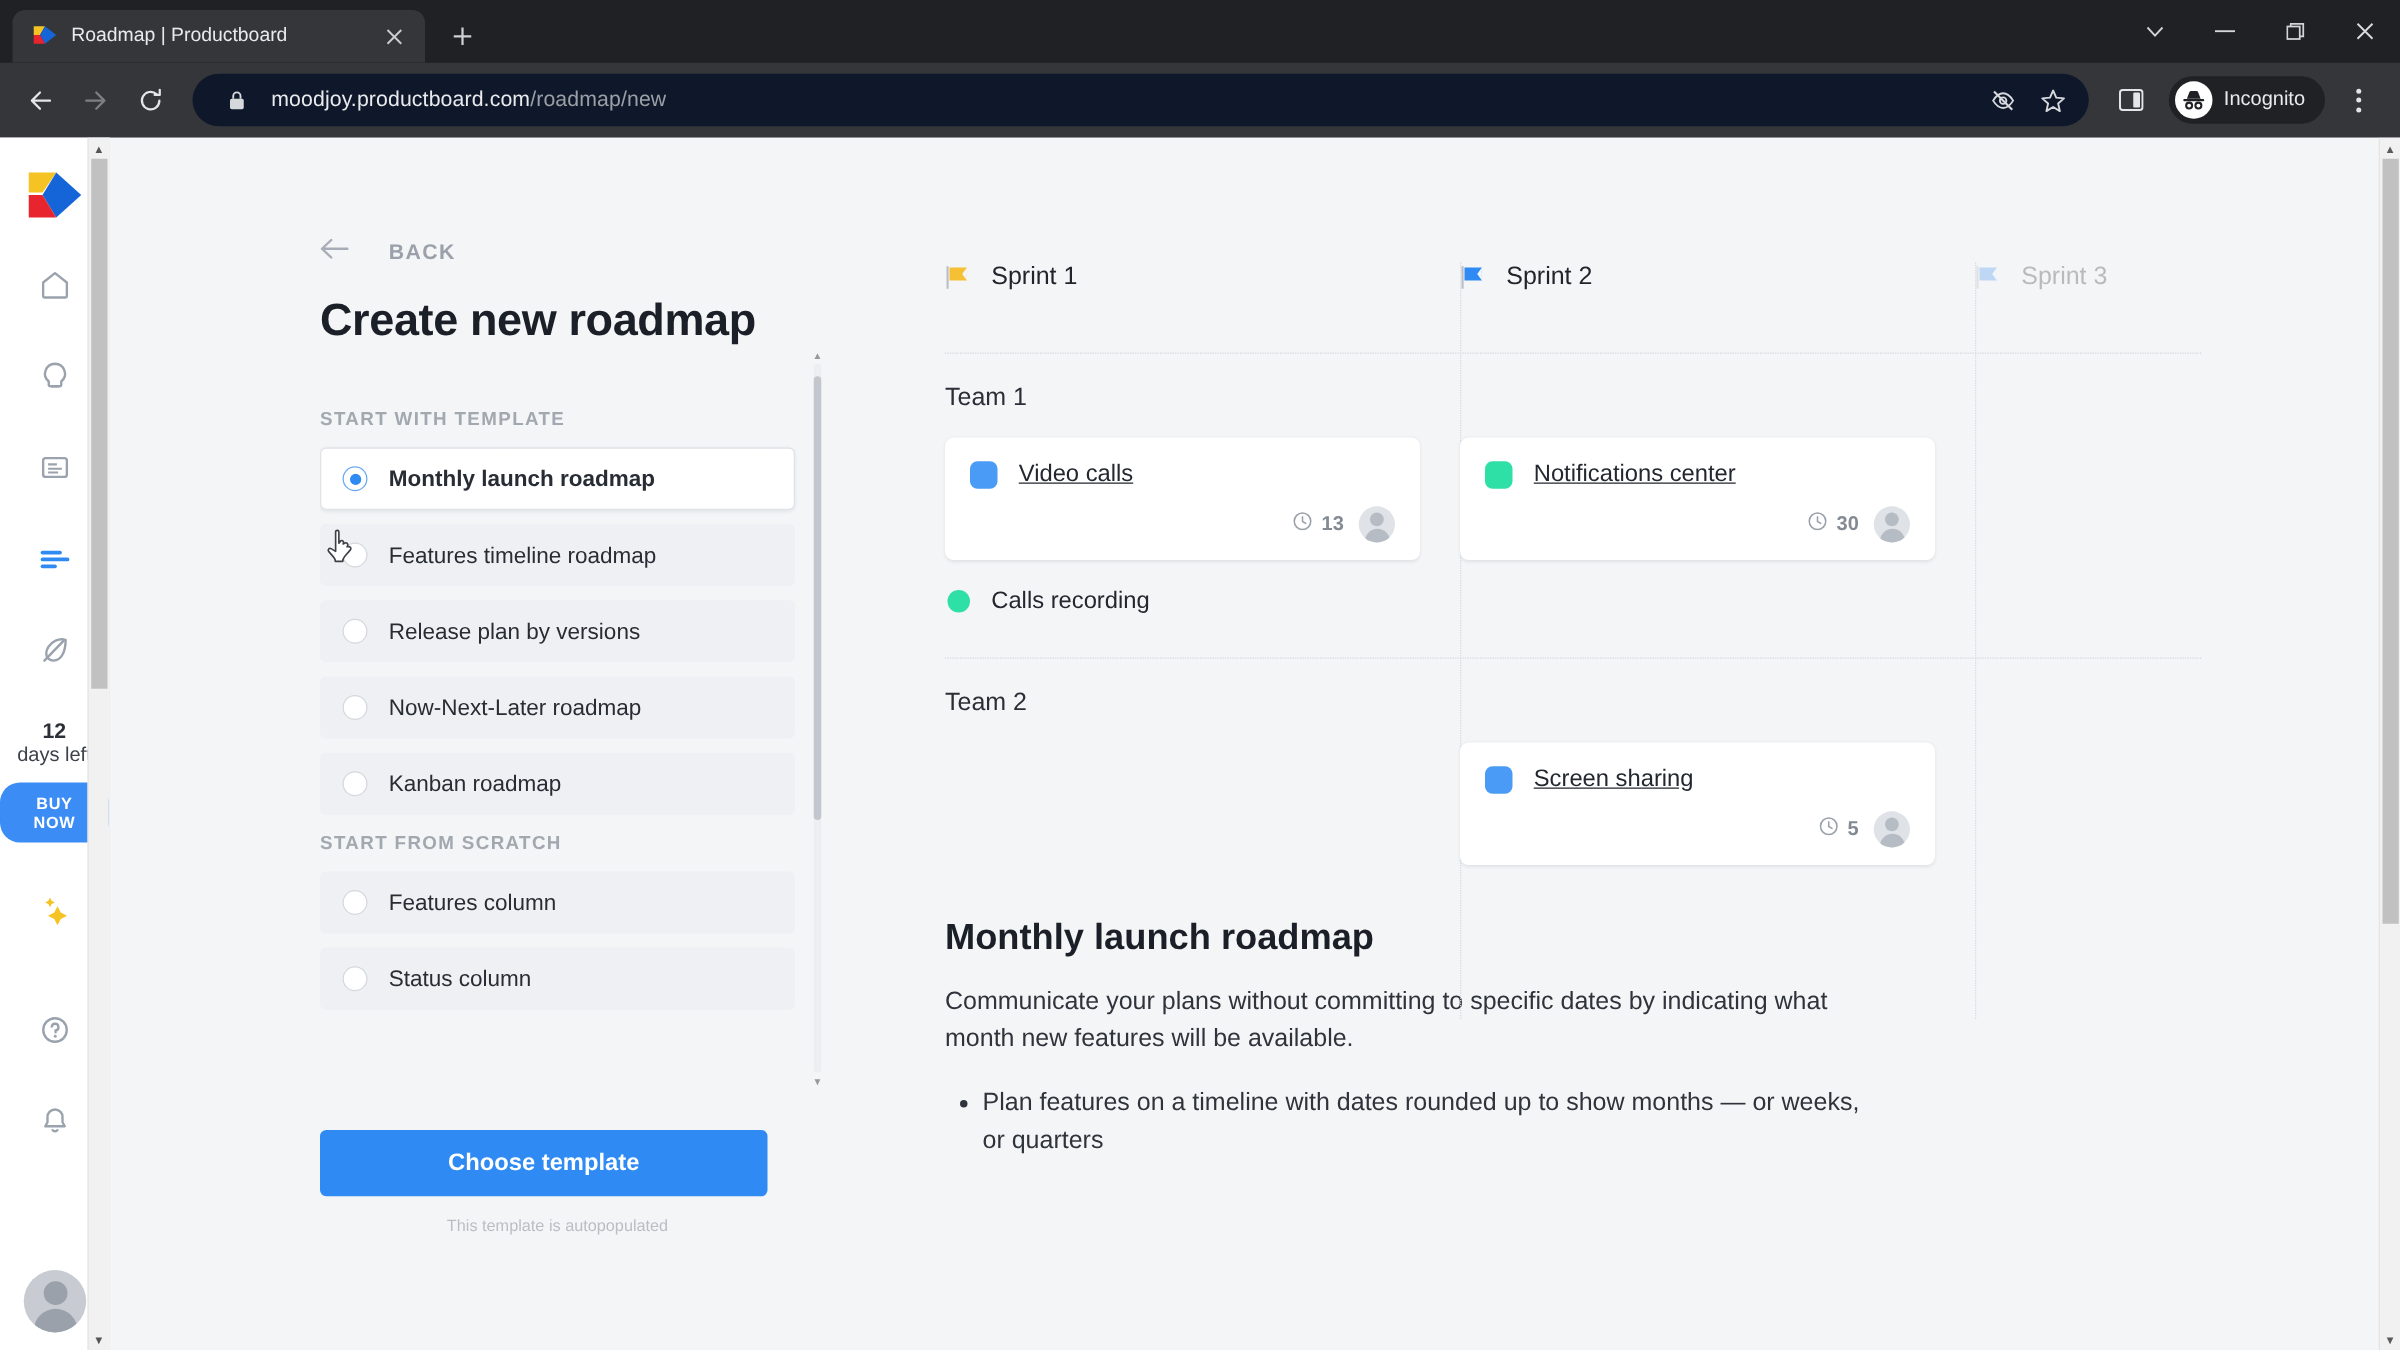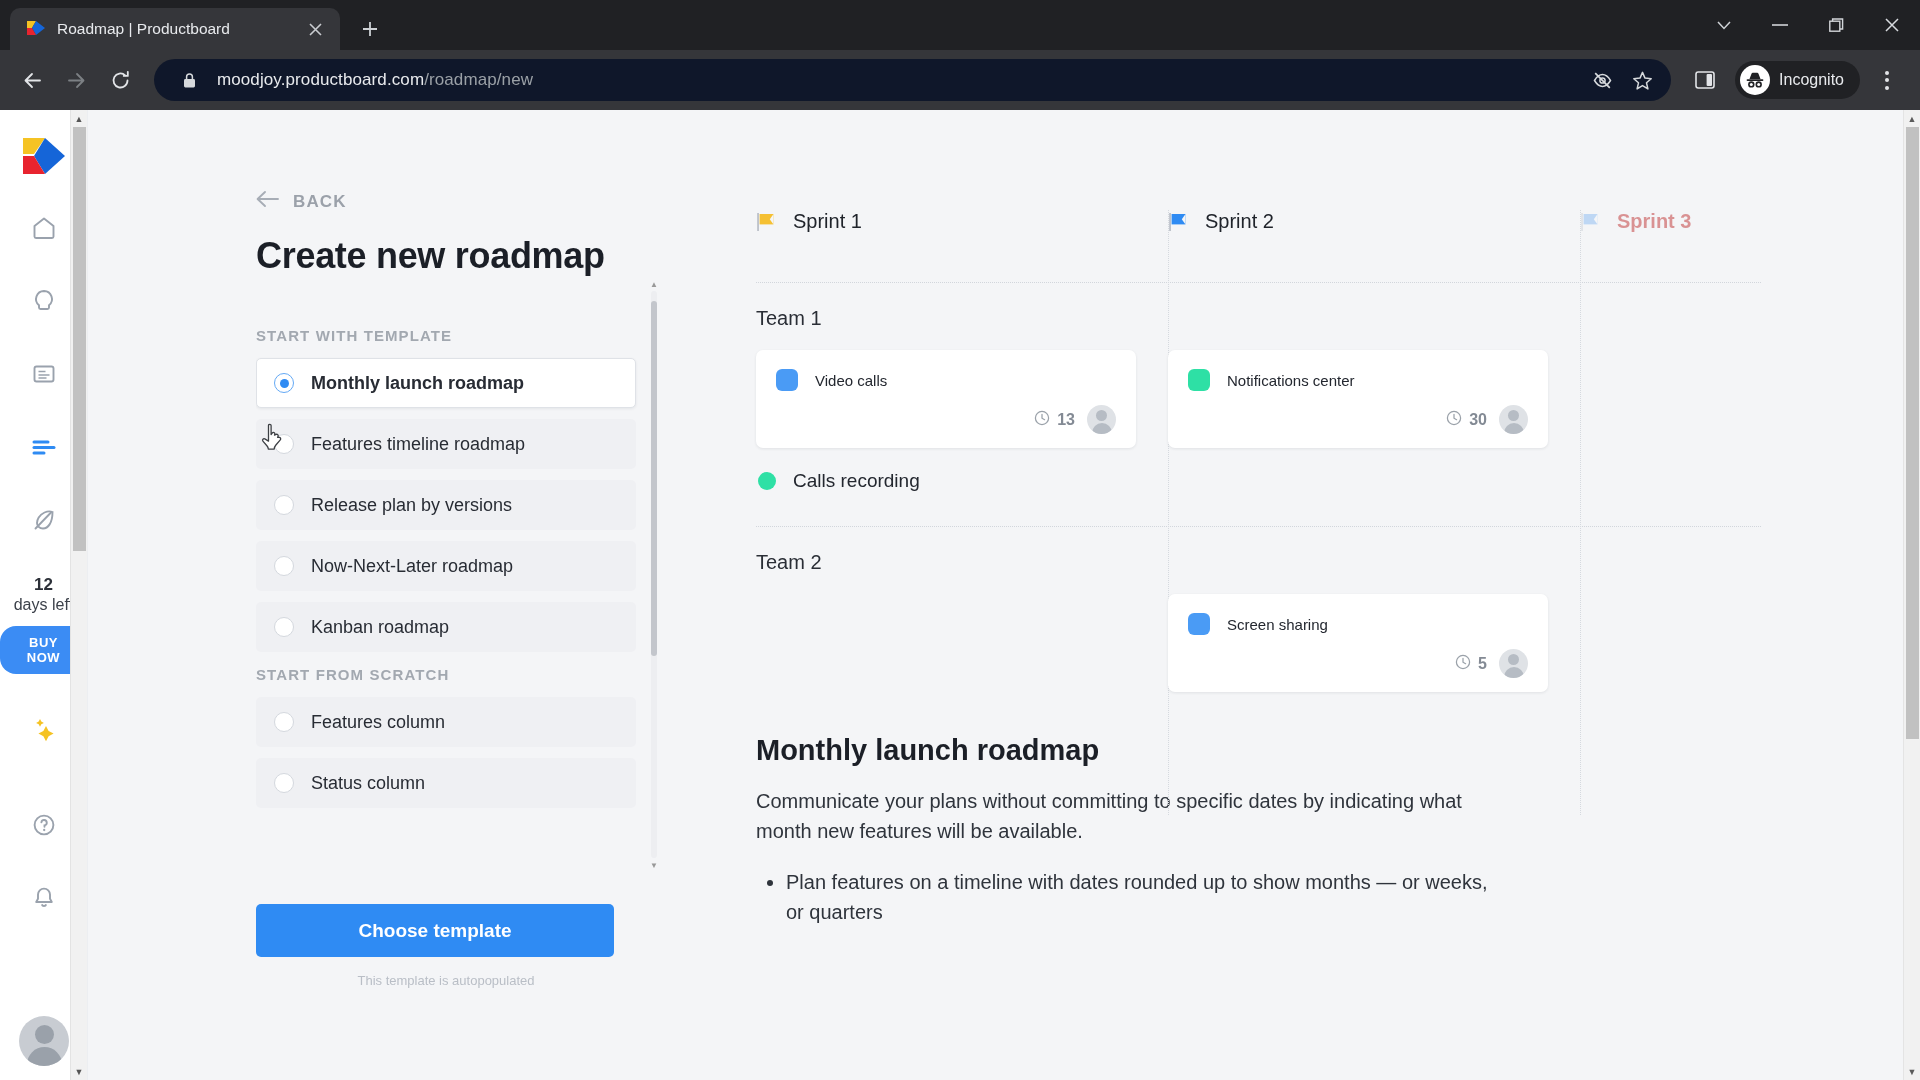--- a/index.html
+++ b/index.html
@@ -146,21 +146,21 @@
     position: absolute; left: 2px; width: 13px; top: 0px; height: 424px;
     background: #c1c1c1; border-radius: 0;
   }
 
   
   .content { flex: 1; display: flex; position: relative; overflow: hidden; }
 
   
   .panel { width: 640px; flex: 0 0 640px; padding: 80px 0 0 168px; position: relative; }
   .back-link {
-    display: flex; align-items: center; gap: 14px;
+    display: flex; align-items: center; gap: 32px;
     color: #9ba1aa; font-size: 17px; font-weight: 700; letter-spacing: 1.1px;
   }
   .page-title {
     font-size: 36px; font-weight: 700; color: #1b1f27;
     margin-top: 22px; letter-spacing: -0.3px;
   }
 
   .section-label {
     font-size: 15px; font-weight: 700; color: #a2a8b0;
     letter-spacing: 1.1px; margin: 50px 0 14px 0;
@@ -220,37 +220,37 @@
 
   
   .preview { flex: 1; padding: 100px 0 0 0; position: relative; overflow: hidden; }
 
   .board { position: relative; width: 1060px; }
   .sprint-head-row { display: flex; height: 72px; align-items: flex-start; padding-left: 28px; }
   .sprint-head { width: 412px; flex: 0 0 412px; display: flex; align-items: center; gap: 15px; }
   .sprint-head.faded { opacity: .45; }
   .flag { width: 22px; height: 22px; flex: 0 0 auto; }
   .sprint-name { font-size: 20px; color: #20242b; }
-  .sprint-name.faded { color: #b91c1c; font-weight: bold; }
+  .sprint-name.faded { color: #737373; }
 
   .hline { border-top: 1.5px dotted #d2d6dc; margin-left: 28px; width: 1005px; }
 
   .team-block { padding-left: 28px; position: relative; }
   .team-name { font-size: 20px; color: #2a2e36; margin: 24px 0 20px 0; }
   .cards-row { display: flex; }
   .card-col { width: 412px; flex: 0 0 412px; padding-right: 32px; }
 
   .fcard {
     background: #fff; border-radius: 7px; padding: 19px 20px 14px 20px;
     box-shadow: 0 1px 3px rgba(25,32,48,.09); min-height: 98px;
     display: flex; flex-direction: column;
   }
   .fcard-head { display: flex; align-items: center; gap: 17px; }
   .swatch { width: 22px; height: 22px; border-radius: 6px; flex: 0 0 auto; }
-  .fcard-title { font-size: 15px; color: #23272f; }
+  .fcard-title { font-size: 19px; color: #23272f; text-decoration: underline; }
   .fcard-foot {
     margin-top: auto; display: flex; align-items: center;
     justify-content: flex-end; gap: 12px; padding-top: 14px;
   }
   .est { display: flex; align-items: center; gap: 7px; color: #838a94; font-size: 16px; font-weight: 700; }
   .mini-avatar {
     width: 29px; height: 29px; border-radius: 50%; background: #dfe2e6;
     position: relative; overflow: hidden; flex: 0 0 auto;
   }
   .mini-avatar::before {

